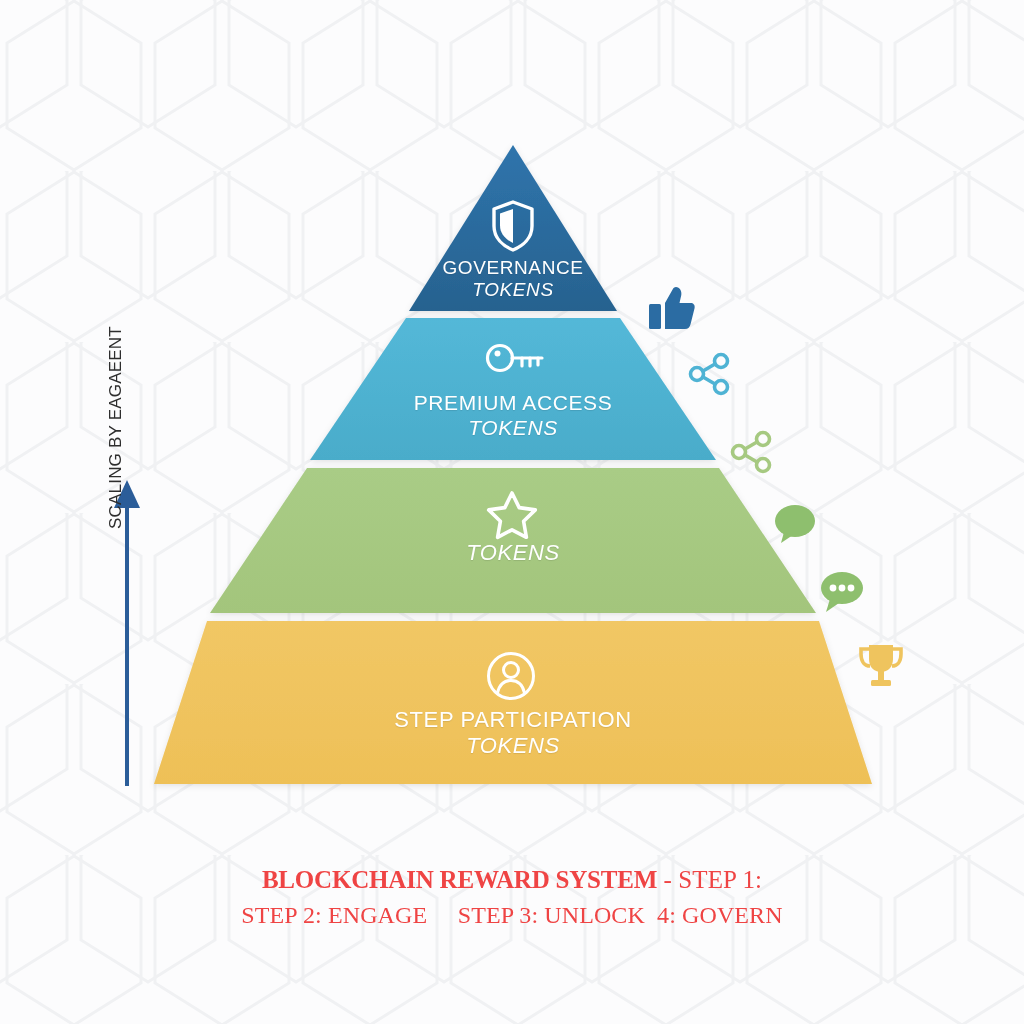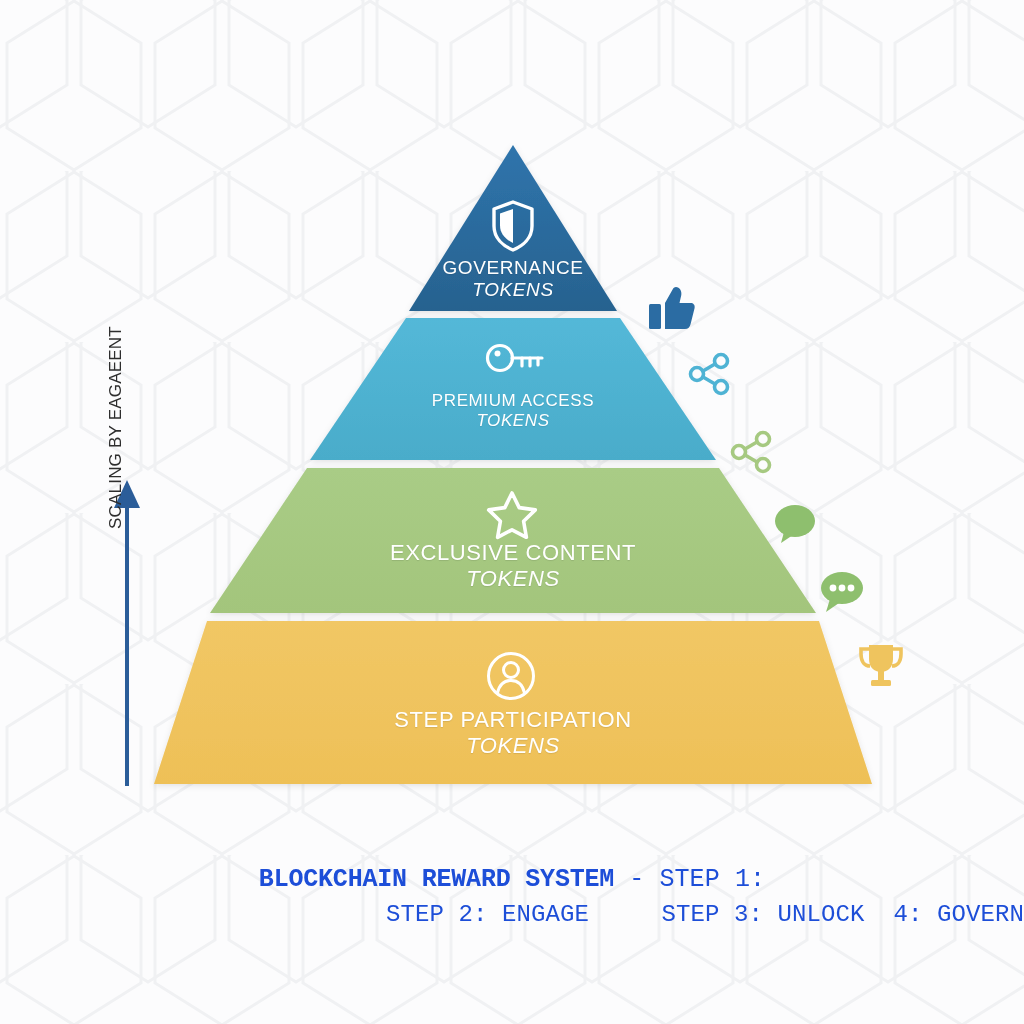--- a/index.html
+++ b/index.html
@@ -52,21 +52,21 @@
     text-shadow: 0 1px 1px rgba(0,0,0,0.10);
     pointer-events: none;
   }
   .tier-label .l1 { display: block; }
   .tier-label .l2 { display: block; font-style: italic; }
 
   #tier-label-governance {
     left: 283px; top: 257px; font-size: 19px;
   }
   #tier-label-premium {
-    left: 283px; top: 391px; font-size: 17px;
+    left: 283px; top: 391px; font-size: 21px;
   }
   #tier-label-exclusive {
     left: 283px; top: 540px; font-size: 22px;
   }
   #tier-label-base {
     left: 283px; top: 707px; font-size: 22px;
   }
 
   .tier-icon {
     position: absolute;
@@ -112,43 +112,42 @@
   #icon-bubble-dots   { left: 817px; top: 570px; }
   #icon-trophy        { left: 855px; top: 641px; }
 
   
   #caption {
     position: absolute;
     left: 0;
     top: 862px;
     width: 1024px;
     text-align: center;
-    color: #1d4ed8;
-    font-family: Liberation Mono, monospace;
+    color: #ef4444;
+    font-family: Liberation Serif, serif;
   }
   #caption-line-1 {
     font-size: 25px;
     line-height: 1.42;
     white-space: nowrap;
   }
   #caption-title {
     font-weight: 700;
     letter-spacing: -0.2px;
   }
   #caption-step1 {
     font-weight: 400;
     letter-spacing: 0.1px;
   }
   #caption-line-2 {
     font-size: 24px;
     font-weight: 400;
     line-height: 1.42;
     letter-spacing: 0.1px;
     white-space: pre;
-    text-align: right;
   }
 </style>
 </head>
 <body>
 
 <div id="canvas">
 
   <svg id="hex-bg" viewBox="0 0 1024 1024" xmlns="http://www.w3.org/2000/svg">
     <defs>
       <pattern id="hexpat" width="148" height="171" patternUnits="userSpaceOnUse">
@@ -221,21 +220,20 @@
     <span class="l1">GOVERNANCE</span>
     <span class="l2">TOKENS</span>
   </div>
 
   <div class="tier-label" id="tier-label-premium">
     <span class="l1">PREMIUM ACCESS</span>
     <span class="l2">TOKENS</span>
   </div>
 
   <div class="tier-label" id="tier-label-exclusive">
-    <span class="l1">EXCLUSIVE CONTENT</span>
     <span class="l2">TOKENS</span>
   </div>
 
   <div class="tier-label" id="tier-label-base">
     <span class="l1">STEP PARTICIPATION</span>
     <span class="l2">TOKENS</span>
   </div>
 
   <svg id="axis-arrow" viewBox="0 0 40 310" xmlns="http://www.w3.org/2000/svg">
     <path d="M19 308 V22" stroke="#2b5d99" stroke-width="4"></path>

